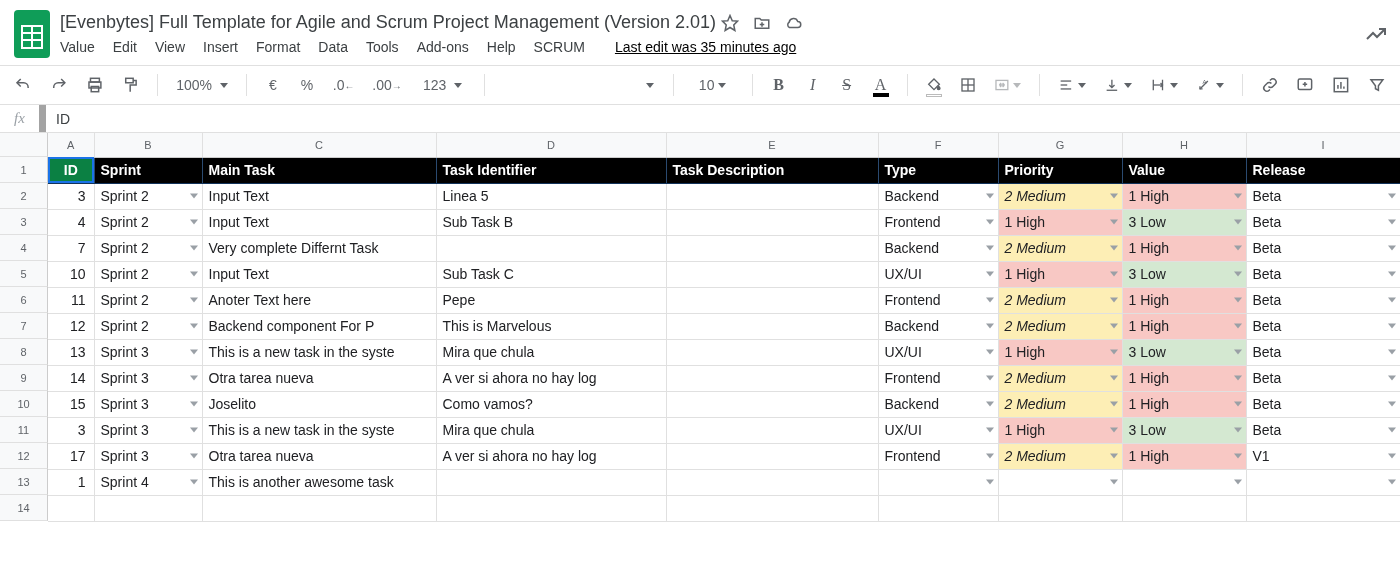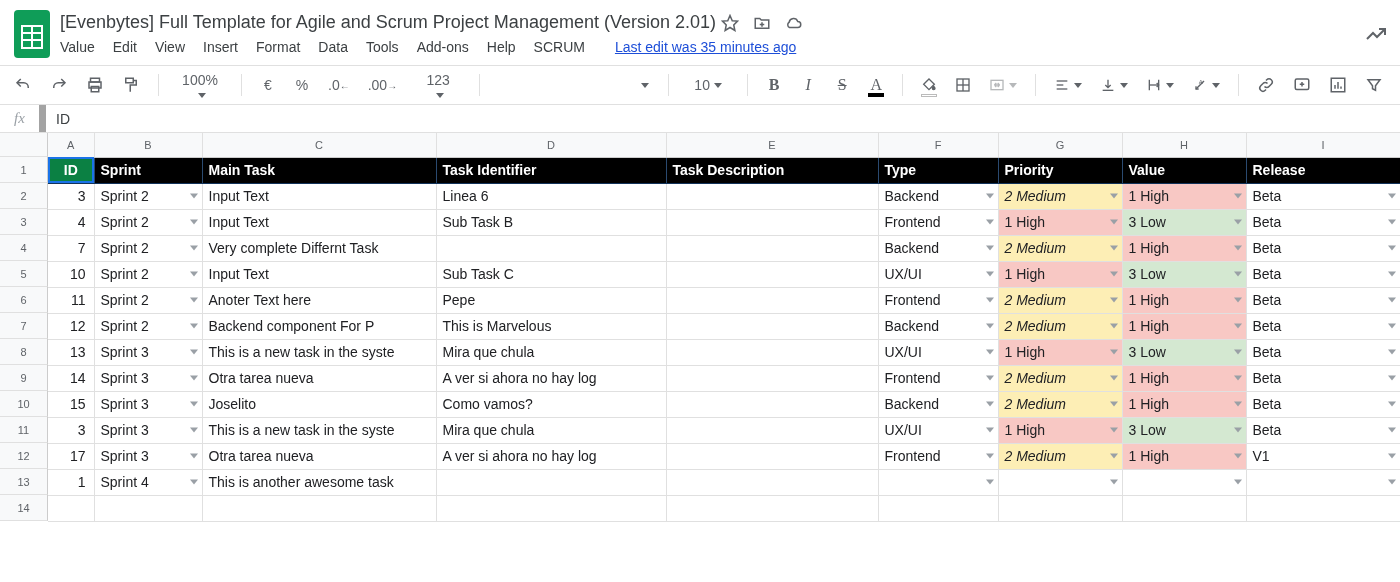--- a/index.html
+++ b/index.html
@@ -32,21 +32,21 @@
   }
   .doc-title { font-size: 18px; color: #3c4043; }
   .title-icons { display: flex; gap: 12px; color: #5f6368; }
   .title-icons .ticon { width: 20px; height: 20px; display:flex; align-items:center; justify-content:center; }
   .menu-row {
     display: flex; align-items: center; gap: 18px;
     font-size: 14px; color: #3c4043;
     padding: 4px 0 10px 0;
   }
   .menu-row .mitem { cursor: pointer; }
-  .last-edit { color: #1d4ed8; text-decoration: underline; margin-left: 12px; text-align: center; }
+  .last-edit { color: #000000; text-decoration: underline; margin-left: 12px; text-align: center; }
   .right-tools {
     display: flex; align-items: center; gap: 18px;
     color: #5f6368;
     padding-top: 14px;
   }
   .right-tools .rt { width: 24px; height: 24px; display:flex; align-items:center; justify-content:center; }
 
   
   .toolbar {
     display: flex; align-items: center;
@@ -58,21 +58,21 @@
     color: #5f6368;
   }
   .tb-sep { width: 1px; height: 22px; background: #e0e0e0; margin: 0 4px; }
   .tb-btn {
     min-width: 24px; height: 26px;
     display: flex; align-items: center; justify-content: center;
     padding: 0 4px;
     cursor: pointer;
     font-size: 14px;
   }
-  .tb-btn.wider { min-width: 54px; justify-content: space-between; gap:4px;flex-direction:column; }
+  .tb-btn.wider { min-width: 54px; justify-content: center; gap:4px; }
   .tb-font { min-width: 160px; border: 1px solid transparent; justify-content:flex-end; }
   .tb-num { min-width: 50px; justify-content: center; }
   .caret {
     width: 0; height: 0;
     border-left: 4px solid transparent;
     border-right: 4px solid transparent;
     border-top: 5px solid #5f6368;
     margin-left: 4px;
   }
   .tb-bold { font-weight: bold; font-family: "Times New Roman", serif; font-size:16px; }
@@ -421,21 +421,21 @@
           <td>Task Description</td>
           <td>Type</td>
           <td>Priority</td>
           <td>Value</td>
           <td>Release</td>
         </tr>
       <tr>
             <td class="num"><span>3</span></td>
             <td><span>Sprint 2</span><span class="dd-caret"></span></td>
             <td><span>Input Text</span></td>
-            <td><span>Linea 6</span></td>
+            <td><span>Linea 5</span></td>
             <td><span></span></td>
             <td><span>Backend</span><span class="dd-caret"></span></td>
             <td class="priority-medium"><span>2 Medium</span><span class="dd-caret"></span></td>
             <td class="value-high"><span>1 High</span><span class="dd-caret"></span></td>
             <td><span>Beta</span><span class="dd-caret"></span></td>
           </tr>
           <tr>
             <td class="num"><span>4</span></td>
             <td><span>Sprint 2</span><span class="dd-caret"></span></td>
             <td><span>Input Text</span></td>

